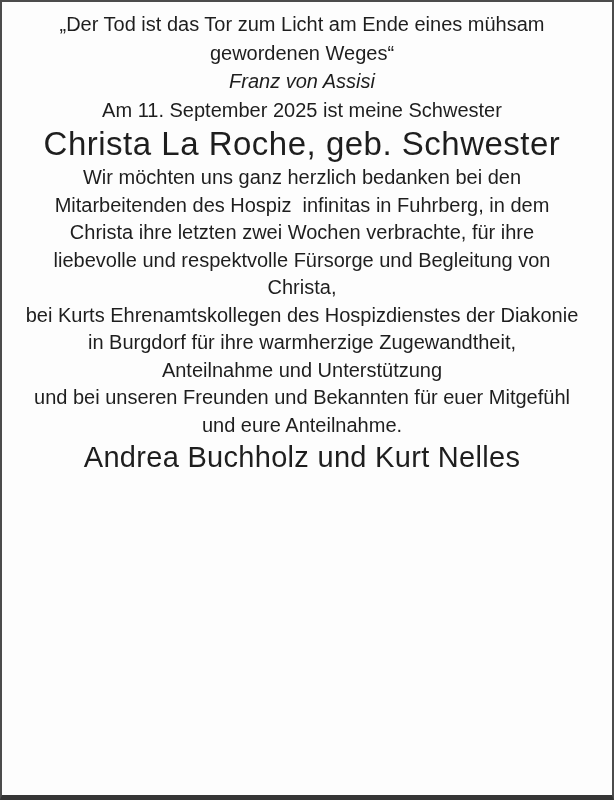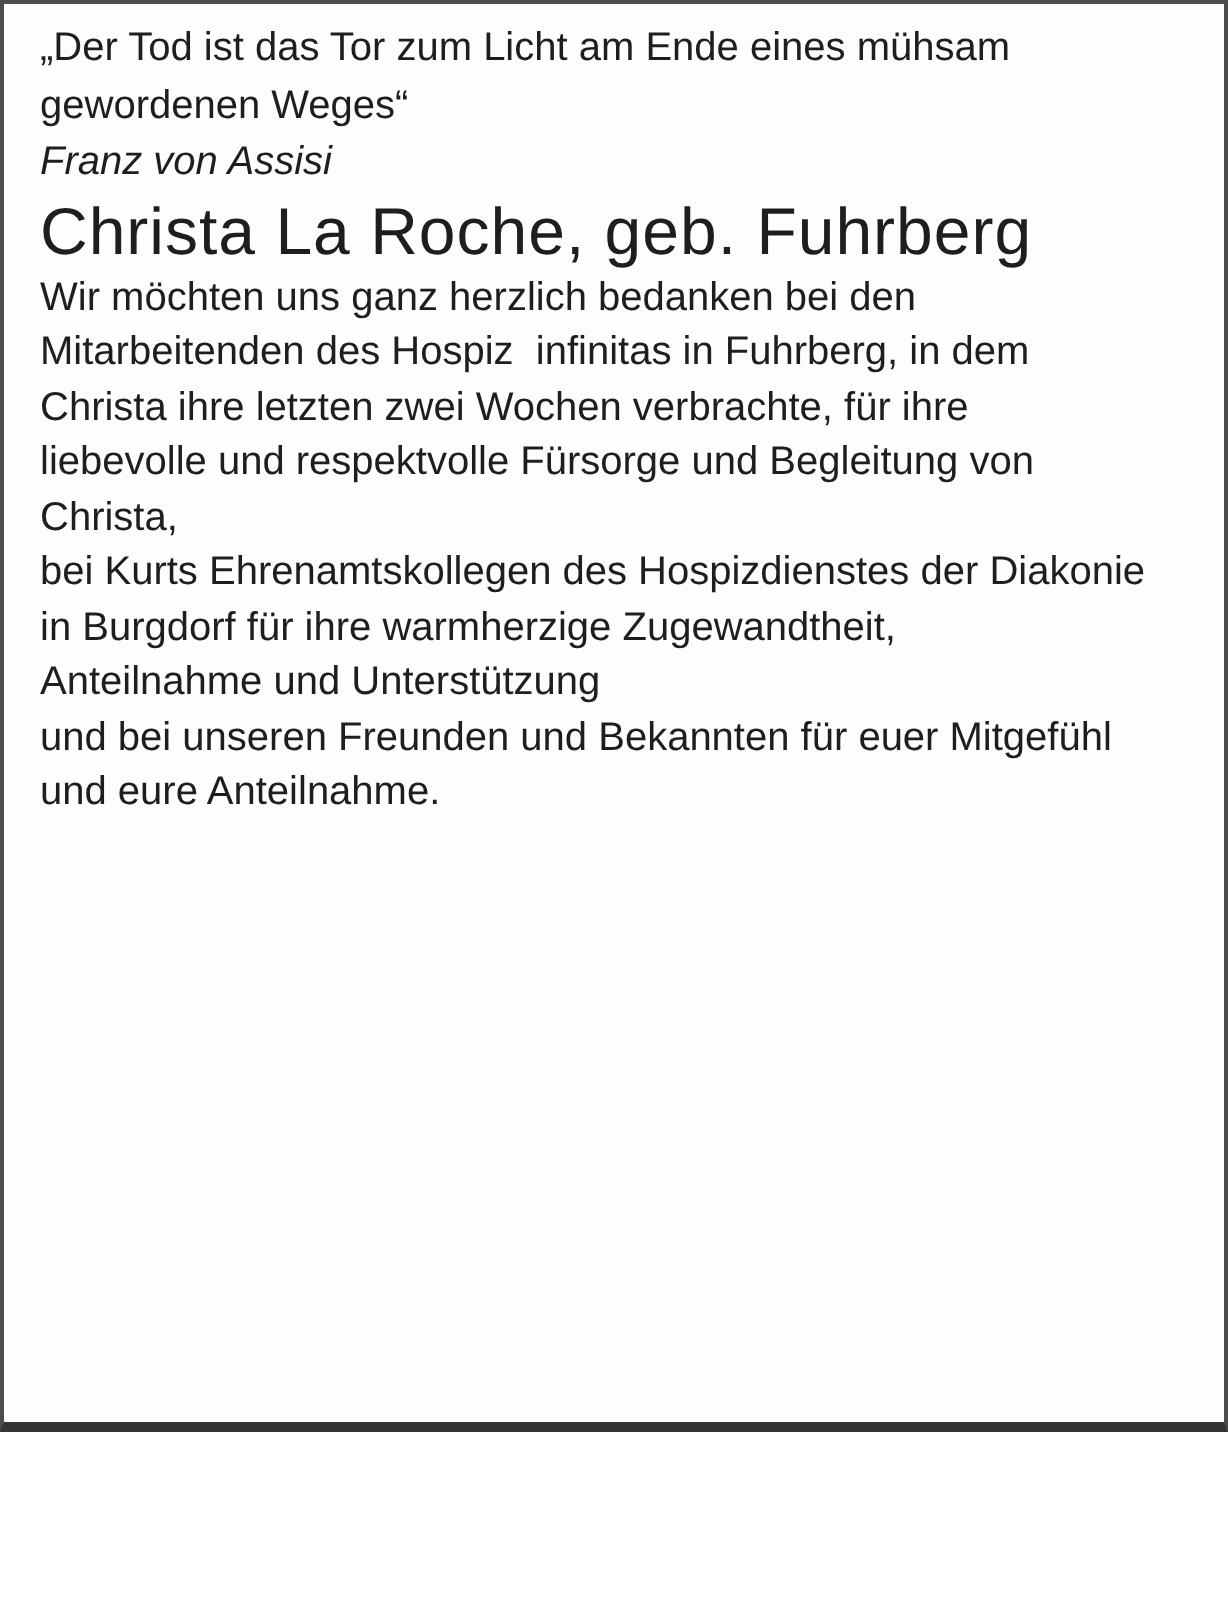--- a/index.html
+++ b/index.html
@@ -3,29 +3,29 @@
 <meta charset="utf-8">
 <style>
   html, body {
     margin: 0;
     padding: 0;
     background: #ffffff;
   }
   .notice {
     position: relative;
     width: 614px;
-    height: 716px;
+    height: 800px;
     box-sizing: border-box;
     background: #fdfdfd;
     border: 2px solid #4c4c4c;
     border-bottom: 5px solid #353535;
     font-family: "Liberation Sans", sans-serif;
     color: #1e1e1e;
-    text-align: left;
-    padding: 8px 18px 0 18px;
+    text-align: center;
+    padding: 8px 18px 0 8px;
     overflow: hidden;
   }
   .notice p, .notice h1 {
     margin: 0;
   }
   .quote, .para {
     white-space: pre-wrap;
     font-size: 20px;
     line-height: 28.5px;
   }
@@ -72,30 +72,32 @@
   }
 </style>
 </head>
 <body>
 
 <div class="notice">
   <p class="quote opening-quote">„Der Tod ist das Tor zum Licht am Ende eines mühsam
 gewordenen Weges“</p>
   <p class="attribution">Franz von Assisi</p>
 
+  <p class="intro">Am 11. September 2025 ist meine Schwester</p>
 
-  <h1 class="deceased-name">Christa La Roche, geb. Fuhrberg</h1>
+  <h1 class="deceased-name">Christa La Roche, geb. Schwester</h1>
 
 
 
 
   <p class="para thanks-para">Wir möchten uns ganz herzlich bedanken bei den
 Mitarbeitenden des Hospiz  infinitas in Fuhrberg, in dem
 Christa ihre letzten zwei Wochen verbrachte, für ihre
 liebevolle und respektvolle Fürsorge und Begleitung von
 Christa,
 bei Kurts Ehrenamtskollegen des Hospizdienstes der Diakonie
 in Burgdorf für ihre warmherzige Zugewandtheit,
 Anteilnahme und Unterstützung
 und bei unseren Freunden und Bekannten für euer Mitgefühl
 und eure Anteilnahme.</p>
 
+  <p class="signature">Andrea Buchholz und Kurt Nelles</p>
 </div>
 
 </body></html>

